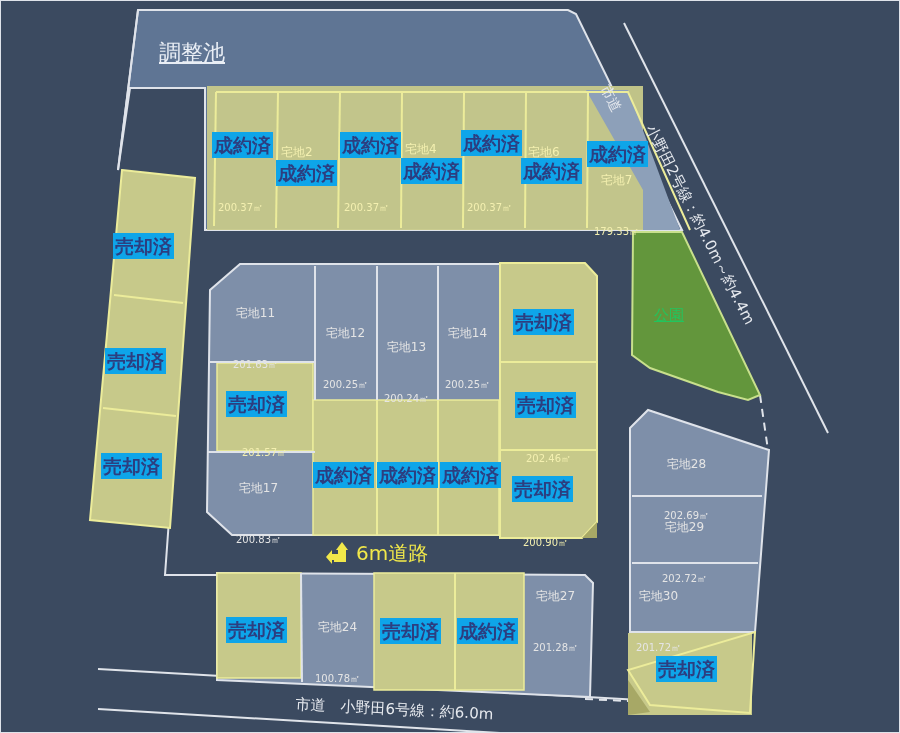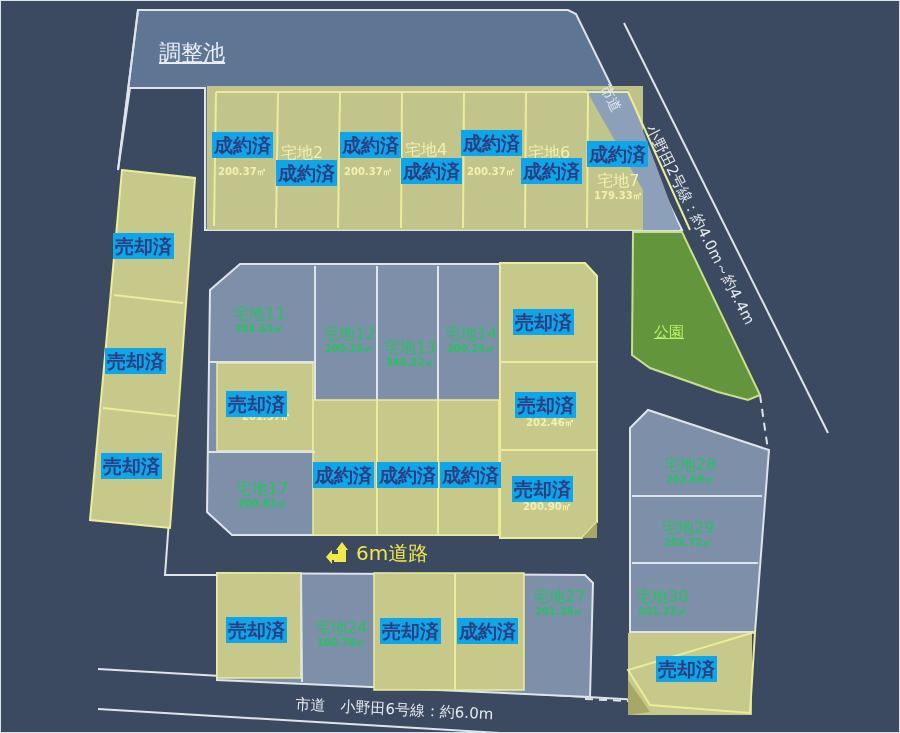--- a/index.html
+++ b/index.html
@@ -3,23 +3,23 @@
 <meta charset="utf-8">
 <style>
   html, body { margin: 0; padding: 0; background: #3b4a60; }
   body { width: 900px; height: 733px; overflow: hidden; position: relative; font-family: "DejaVu Sans", "Liberation Sans", sans-serif; }
   #map { position: absolute; left: 0; top: 0; width: 900px; height: 733px; }
   .stamp {
     position: absolute; background: #0ea5e9; color: #2c3e80;
     font-family: "DejaVu Serif", "Liberation Serif", serif; font-weight: bold;
     font-size: 19px; line-height: 26px; padding: 0 2px; white-space: nowrap;
   }
-  .lot-label { position: absolute; text-align: center; color: #22c55e; white-space: nowrap; }
-  .lot-label .name { font-size: 16px; line-height: 17px; display: block; }
-  .lot-label .area { font-size: 10px; line-height: 13px; display: block; font-weight: bold; }
+  .lot-label { position: absolute; text-align: center; color: #e5e5e5; white-space: nowrap; }
+  .lot-label .name { font-size: 12px; line-height: 17px; display: block; }
+  .lot-label .area { font-size: 10px; line-height: 13px; display: block; font-weight: normal; margin-top: 36px; }
   .lot-label.yl { color: #f4f0b0; }
   .place { position: absolute; text-decoration: underline; color: #e9eef5; }
   .road-text { position: absolute; color: #e6e9ee; white-space: nowrap; }
   .road6 { position: absolute; color: #f1e84a; font-size: 20px; white-space: nowrap; display: flex; align-items: center; gap: 8px; }
 </style>
 </head>
 <body>
 
 <svg id="map" viewBox="0 0 900 733" xmlns="http://www.w3.org/2000/svg">
 
@@ -87,21 +87,21 @@
 
   <polygon points="630,428 648,410 769,450 755,632 630,632" fill="#7e8fa9" stroke="#dfe3ea" stroke-width="2"></polygon>
   <line x1="632" y1="496" x2="762" y2="496" stroke="#dfe3ea" stroke-width="2"></line>
   <line x1="632" y1="563" x2="758" y2="563" stroke="#dfe3ea" stroke-width="2"></line>
   <polygon points="628,633 752,633 752,715 628,715" fill="#c7c98a"></polygon>
   <polygon points="628,670 650,705 750,713 755,632" fill="none" stroke="#ecec9a" stroke-width="2"></polygon>
   <polygon points="628,680 650,712 628,715" fill="#a7a866"></polygon>
 </svg>
 
 <div class="place" style="left:159px; top:38px; font-size:22px;">調整池</div>
-<div class="place" style="left:654px; top:323px; font-size:15px; color:#bef264;">公園</div>
+<div class="place" style="left:654px; top:306px; font-size:15px; color:#22c55e;">公園</div>
 
 <div class="road-text" style="left:612px; top:82px; font-size:14px; transform:rotate(63deg); transform-origin:left top;">市道</div>
 <div class="road-text" style="left:658px; top:122px; font-size:15px; transform:rotate(63deg); transform-origin:left top;">小野田2号線：約4.0m～約4.4m</div>
 <div class="road-text" style="left:296px; top:695px; font-size:15px; transform:rotate(3deg); transform-origin:left top;">市道　小野田6号線：約6.0m</div>
 <div class="road6" style="left:318px; top:540px;">
   <svg width="30" height="24" viewBox="0 0 30 24">
     <path d="M2 4 L14 4 L14 0 L20 7 L14 14 L14 10 L8 10 L8 16 L2 16 Z" fill="#f1e84a" transform="rotate(180 14 12) translate(0,2)"></path>
     <path d="M16 20 L28 20 L28 8 L30 8 L24 0 L18 8 L22 8 L22 14 L16 14 Z" fill="#f1e84a"></path>
   </svg>
   <span>6m道路</span>
@@ -133,21 +133,21 @@
 <div class="lot-label" style="left:233px; top:305px;">
     <span class="name">宅地11</span>
     <span class="area">201.63㎡</span>
   </div>
 <div class="lot-label" style="left:323px; top:325px;">
     <span class="name">宅地12</span>
     <span class="area">200.25㎡</span>
   </div>
 <div class="lot-label" style="left:384px; top:339px;">
     <span class="name">宅地13</span>
-    <span class="area">345.52㎡</span>
+    <span class="area">200.24㎡</span>
   </div>
 <div class="lot-label" style="left:445px; top:325px;">
     <span class="name">宅地14</span>
     <span class="area">200.25㎡</span>
   </div>
 <div class="lot-label yl" style="left:242px; top:410px;text-align:right;">
     <span class="area">201.57㎡</span>
   </div>
 <div class="lot-label" style="left:236px; top:480px;">
     <span class="name">宅地17</span>

